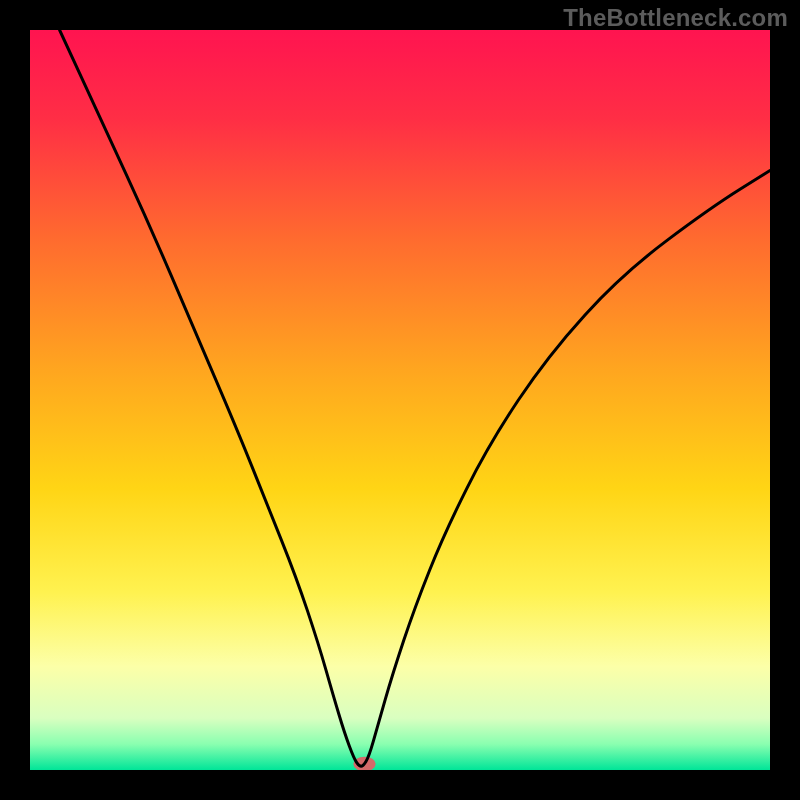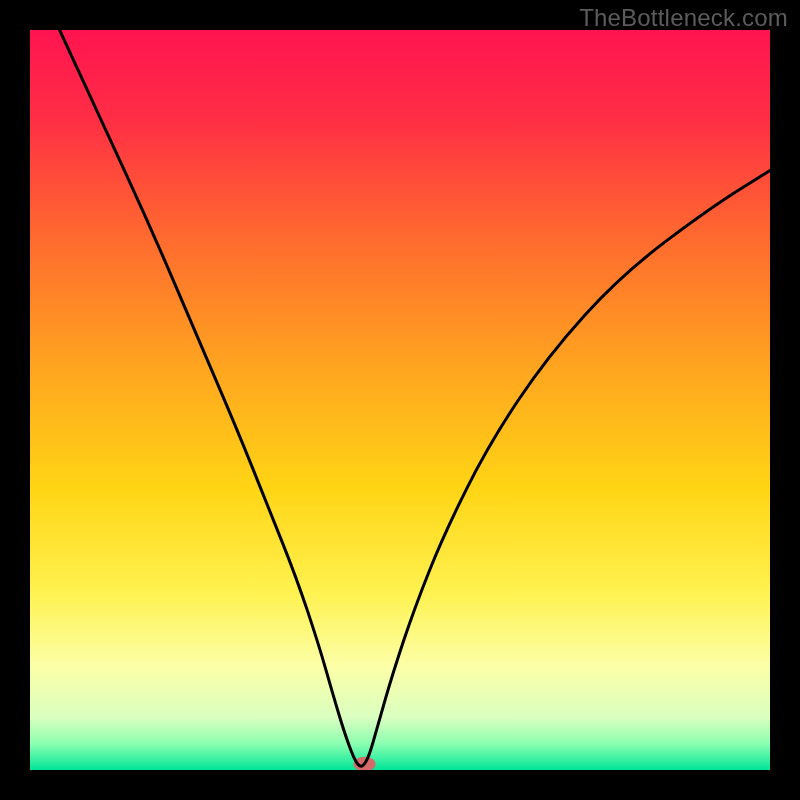--- a/index.html
+++ b/index.html
@@ -16,21 +16,21 @@
     width: 800px;
     height: 800px;
     background: #000;
   }
   .watermark {
     position: absolute;
     top: 4px;
     right: 12px;
     color: #5c5c5c;
     font-size: 24px;
-    font-weight: 400;
+    font-weight: 700;
     letter-spacing: 0.2px;
     z-index: 5;
     user-select: none;
   }
   svg {
     display: block;
   }
 </style>
 </head>
 <body>

